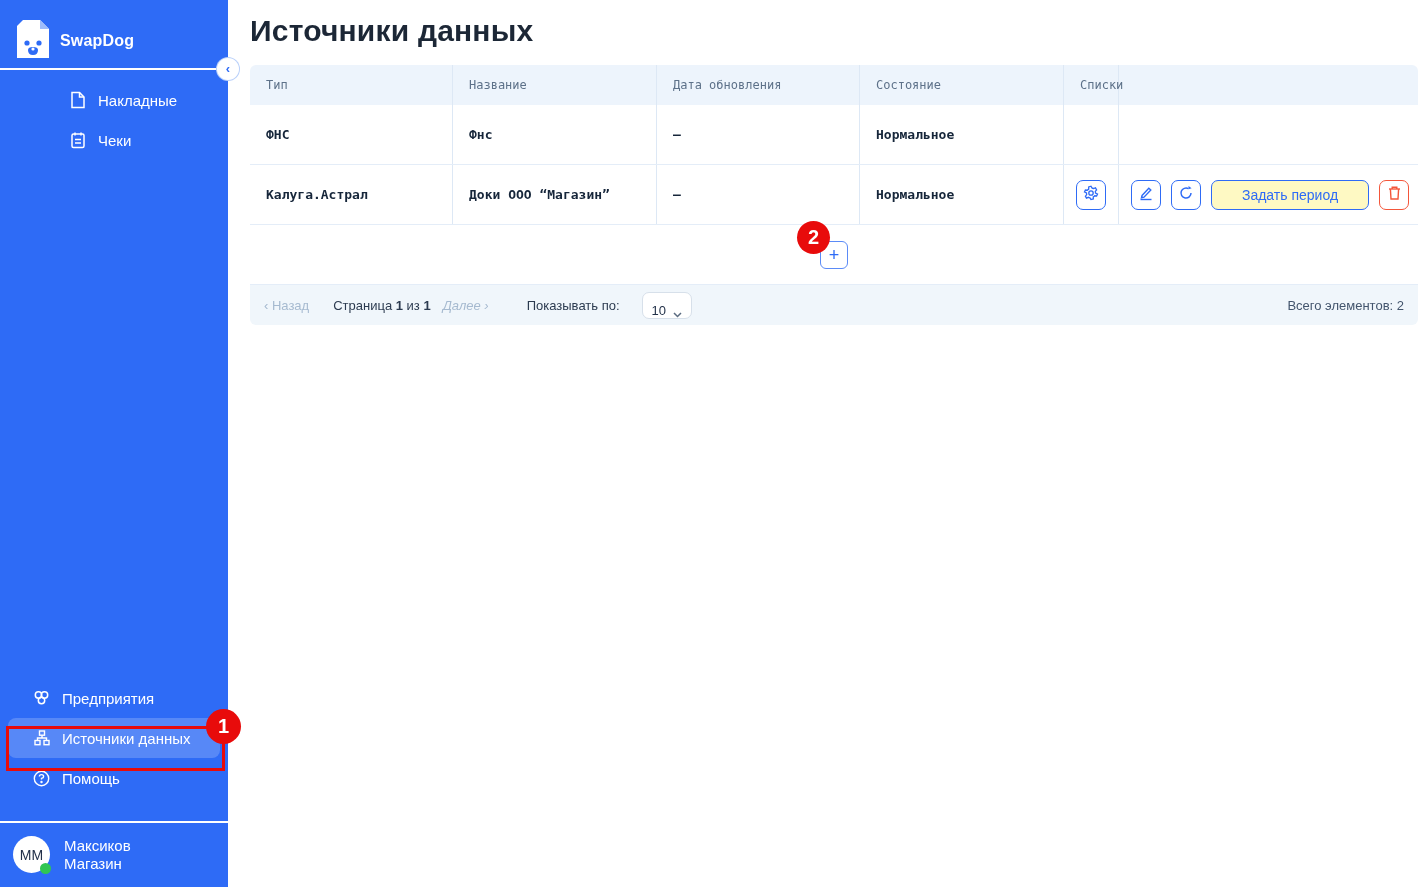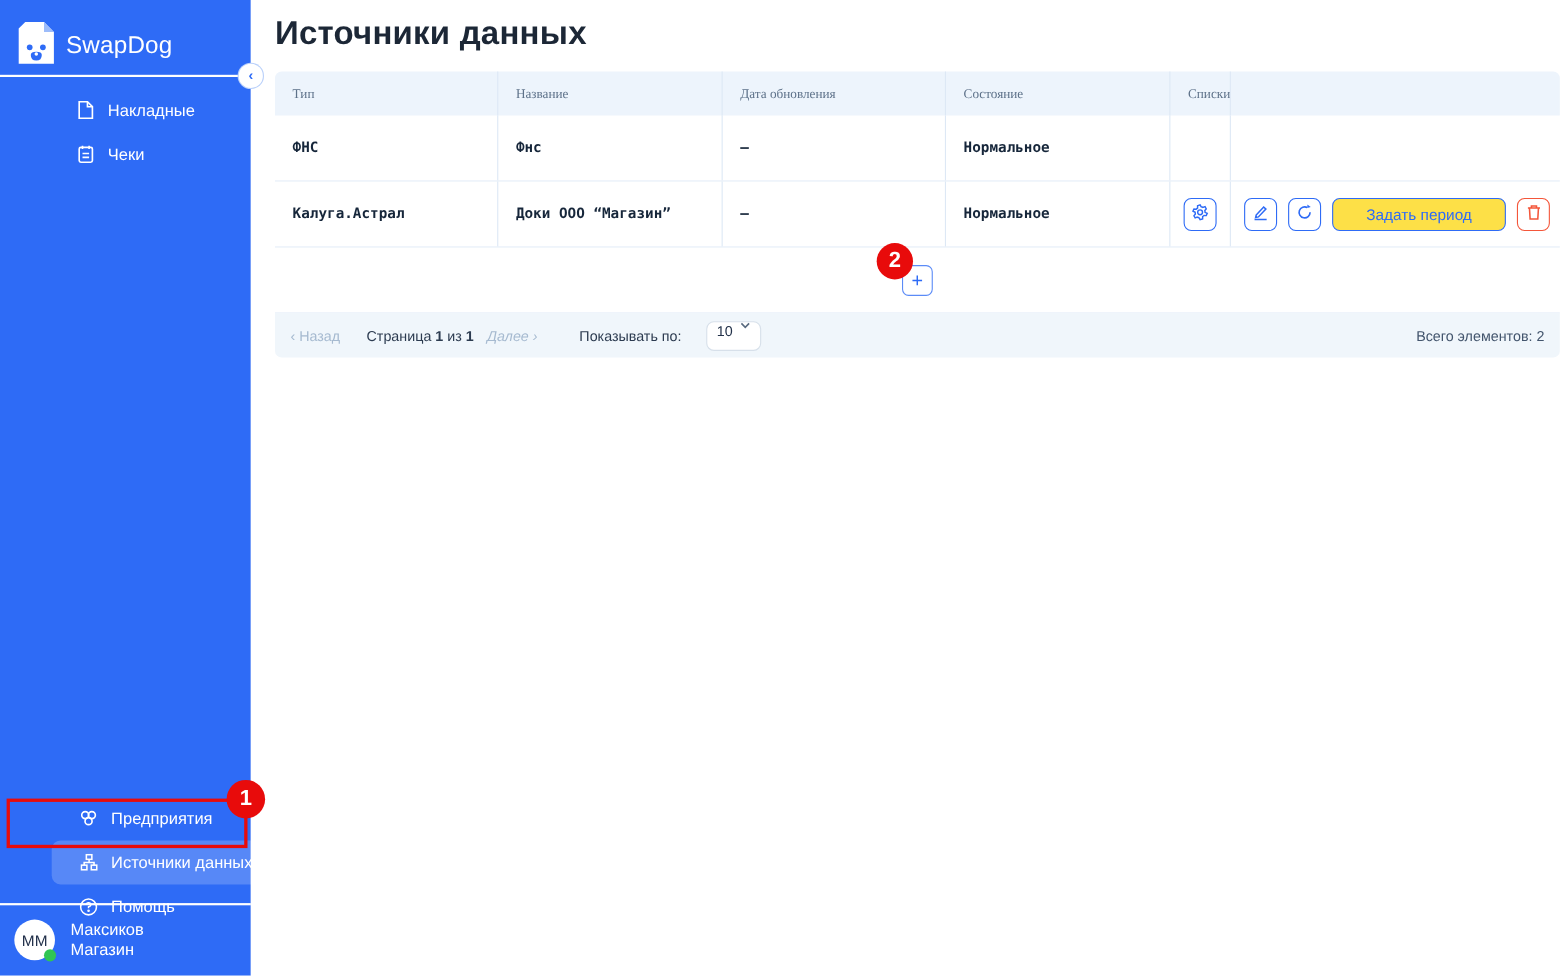--- a/index.html
+++ b/index.html
@@ -2,74 +2,74 @@
 <html><head>
 <meta charset="utf-8">
 <style>
   * { margin:0; padding:0; box-sizing:border-box; }
   html,body { width:1423px; height:887px; background:#fff; font-family:"Liberation Sans", sans-serif; overflow:hidden; }
   .app { position:relative; width:1423px; height:887px; }
 
   
   .sidebar { position:absolute; left:0; top:0; width:228px; height:887px; background:#2e6bf6; color:#fff; }
   .logo { display:flex; align-items:center; gap:10px; padding:14px 0 0 16px; height:68px; }
-  .logo-text { font-size:22px; font-weight:400; letter-spacing:.2px; }
+  .logo-text { font-size:16px; font-weight:700; letter-spacing:.2px; }
   .sb-divider { position:absolute; left:0; width:228px; height:2px; background:#fff; }
   .sb-divider.top { top:68px; }
   .sb-divider.bottom { top:821px; }
   .collapse-btn { position:absolute; left:217px; top:58px; width:22px; height:22px; border-radius:50%;
     background:#fff; color:#2e6bf6; border:none; box-shadow:0 0 0 1px #b9d0fa; font-size:13px; font-weight:700;
     display:flex; align-items:center; justify-content:center; cursor:pointer; z-index:5; line-height:1; padding-bottom:2px;}
   .nav-top { position:absolute; top:80px; left:0; width:228px;padding-left:36px; }
-  .nav-bottom { position:absolute; top:724px; left:0; width:228px;margin-left:39px; }
+  .nav-bottom { position:absolute; top:678px; left:0; width:228px; }
   .nav-item { display:flex; align-items:center; gap:12px; height:40px; padding:0 0 0 25px; margin:0 8px; border-radius:8px; font-size:15px; cursor:pointer; }
   .nav-item.selected { background:rgba(255,255,255,0.2); }
   .nav-icon { width:17px; height:17px; display:flex; align-items:center; justify-content:center; flex:none; }
   .nav-icon svg { display:block; }
 
   .user { position:absolute; left:0; top:822px; width:228px; height:65px; display:flex; align-items:center; gap:14px; padding-left:13px; cursor:pointer; }
   .avatar { position:relative; width:37px; height:37px; border-radius:50%; background:#fff; color:#22304a;
     display:flex; align-items:center; justify-content:center; font-size:14px; flex:none; }
   .status-dot { position:absolute; right:-1px; bottom:-1px; width:11px; height:11px; border-radius:50%; background:#30c553; }
   .user-name { font-size:15px; line-height:1.15; }
 
   
   .main { position:absolute; left:228px; top:0; width:1195px; height:887px; background:#fff; padding:14px 5px 0 22px; }
   h1.page-title { font-size:30px; font-weight:600; color:#1c2736; margin-bottom:17px; letter-spacing:.2px; }
 
   .table { width:1168px; font-family:"DejaVu Sans Mono", monospace; }
   .grid-row { display:grid; grid-template-columns:203px 204px 203px 204px 55px 1fr; }
-  .thead { background:#edf4fc; height:40px; border-radius:6px 6px 0 0;font-family:Liberation Serif, serif; }
+  .thead { background:#edf4fc; height:40px; border-radius:6px 6px 0 0; }
   .thead .cell { font-size:12px; color:#5d7189; font-weight:400; }
   .cell { display:flex; align-items:center; padding-left:16px; border-right:1px solid #dde8f5; }
   .cell:last-child { border-right:none; }
   .trow { height:60px; border-bottom:1px solid #e4edf8; }
   .trow .cell { font-size:13px; font-weight:700; color:#16263a; }
   .cell.center { justify-content:center; padding-left:0; }
   .cell.actions { gap:10px; padding-left:12px; padding-right:12px; }
 
   .icon-btn { width:30px; height:30px; border:1px solid #2e6bf6; background:#fff; color:#2e6bf6;
     border-radius:7px; display:flex; align-items:center; justify-content:center; cursor:pointer; flex:none; }
   .icon-btn.danger { border-color:#f4563a; color:#f4563a; }
-  .text-btn { height:30px; min-width:158px; border:1px solid #2e6bf6; background:#fde047; color:#2e6bf6;
+  .text-btn { height:30px; min-width:158px; border:1px solid #2e6bf6; background:#fef9c3; color:#2e6bf6;
     border-radius:7px; font-size:14px; font-family:"Liberation Sans", sans-serif; display:flex; align-items:center; justify-content:center; cursor:pointer; }
 
   .add-row { height:60px; border-bottom:1px solid #e4edf8; display:flex; align-items:center; justify-content:center; }
   .plus-wrap { position:relative; }
   .plus-btn { width:28px; height:28px; border:1px solid #5b8bf7; border-radius:6px; background:#fff; color:#2e6bf6;
     font-size:18px; line-height:1; display:flex; align-items:center; justify-content:center; cursor:pointer; }
 
   .tfoot { height:40px; background:#f0f6fb; border-radius:0 0 6px 6px; display:flex; align-items:center;
     padding:0 14px; font-family:"Liberation Sans", sans-serif; font-size:13px; color:#2c3b50;gap:12px; }
   .pg-link { color:#a6bad0; cursor:default; margin-right:12px; }
   .pg-link.next { margin:0 0 0 0;font-style:italic; }
   .pg-page b { font-weight:700; }
   .pp-label { margin-left:26px; }
   .pp-select { margin-left:10px; background:#fff; border:1px solid #d7e0ea; border-radius:7px; height:27px;
-    padding:0 9px; display:flex; align-items:flex-start; gap:7px; color:#23324a; cursor:pointer; }
+    padding:0 9px; display:flex; align-items:flex-end; gap:7px; color:#23324a; cursor:pointer; }
   .pp-select svg { display:block; }
   .total { margin-left:auto; color:#43556d; }
 
   
   .ann-box { position:absolute; left:6px; top:726px; width:219px; height:45px; border:3px solid #e80b0b; z-index:8; pointer-events:none; }
   .ann-badge { position:absolute; border-radius:50%; background:#e80b0b; color:#fff; font-weight:700; font-size:20px;
     display:flex; align-items:center; justify-content:center; z-index:9; pointer-events:none; font-family:"Liberation Sans", sans-serif; }
   .badge-1 { left:206px; top:709px; width:35px; height:35px; }
   .badge-2 { left:-23px; top:-20px; width:33px; height:33px; }
 </style>

